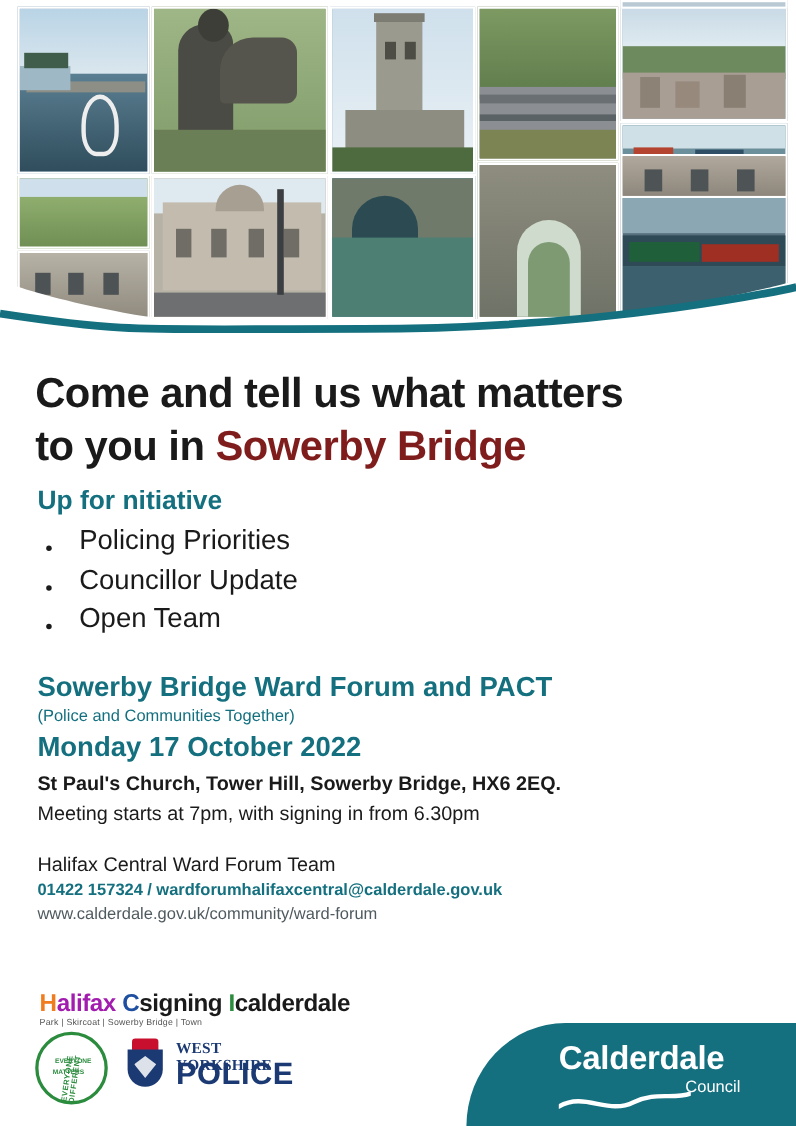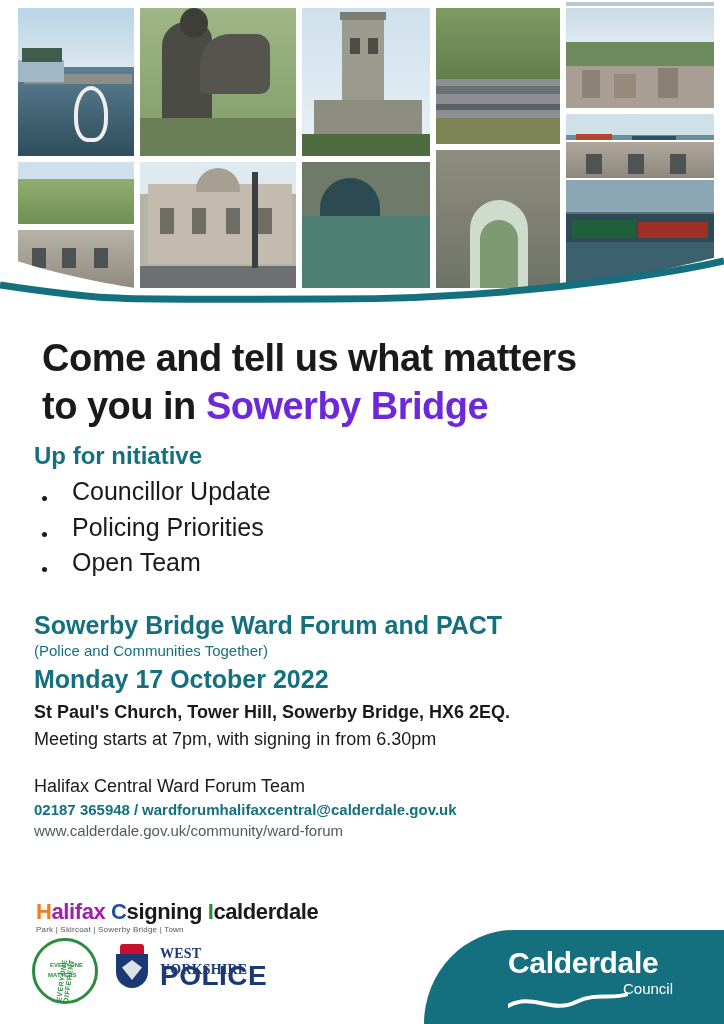--- a/index.html
+++ b/index.html
@@ -49,28 +49,28 @@
     overflow: hidden;
   }
 
   
   .content {
     position: absolute;
     left: 0; top: 315px;
     width: 724px;
   }
   .headline {
-    margin: 20px 34px 0 42px;
+    margin: 20px 34px 0 32px;
     font-size: 38px;
     font-weight: bold;
     line-height: 1.25;
     color: #1a1a1a;
     letter-spacing: -0.5px;
   }
-  .headline .place { color: #6d28d9; }
+  .headline .place { color: #7f1d1d; }
 
   .subhead {
     margin: 12px 34px 2px 34px;
     font-size: 24px;
     font-weight: bold;
     color: #14707f;
   }
   ul.topics {
     margin: 4px 34px 0 34px;
     padding: 0;
@@ -376,34 +376,34 @@
 <div class="content">
 
   <div class="headline">
     <span>Come and tell us what matters</span><br>
     <span>to you in </span><span class="place">Sowerby Bridge</span>
   </div>
 
   <div class="subhead">Up for nitiative</div>
 
   <ul class="topics">
+    <li>Policing Priorities</li>
     <li>Councillor Update</li>
-    <li>Policing Priorities</li>
     <li>Open Team</li>
   </ul>
 
   <div class="event-title">Sowerby Bridge Ward Forum and PACT</div>
   <div class="event-sub">(Police and Communities Together)</div>
   <div class="event-date">Monday 17 October  2022</div>
   <div class="event-venue">St Paul's Church, Tower Hill, Sowerby Bridge, HX6 2EQ.</div>
   <div class="event-time">Meeting starts at 7pm, with signing in from 6.30pm</div>
 
   <div class="contact-team">Halifax Central Ward Forum Team</div>
   <div class="contact-line">
-    <span>02187 365948</span><span class="sep">/</span><span>wardforumhalifaxcentral@calderdale.gov.uk</span>
+    <span>01422 157324</span><span class="sep">/</span><span>wardforumhalifaxcentral@calderdale.gov.uk</span>
   </div>
   <div class="contact-web">www.calderdale.gov.uk/community/ward-forum</div>
 </div>
 
 <div class="logos">
 
   <div class="hci">
     <div class="hci-title">
       <span class="hx">H</span><span style="color:#a21caf">alifax</span>
       <span class="cn">C</span><span style="color:#1a1a1a">signing</span>

